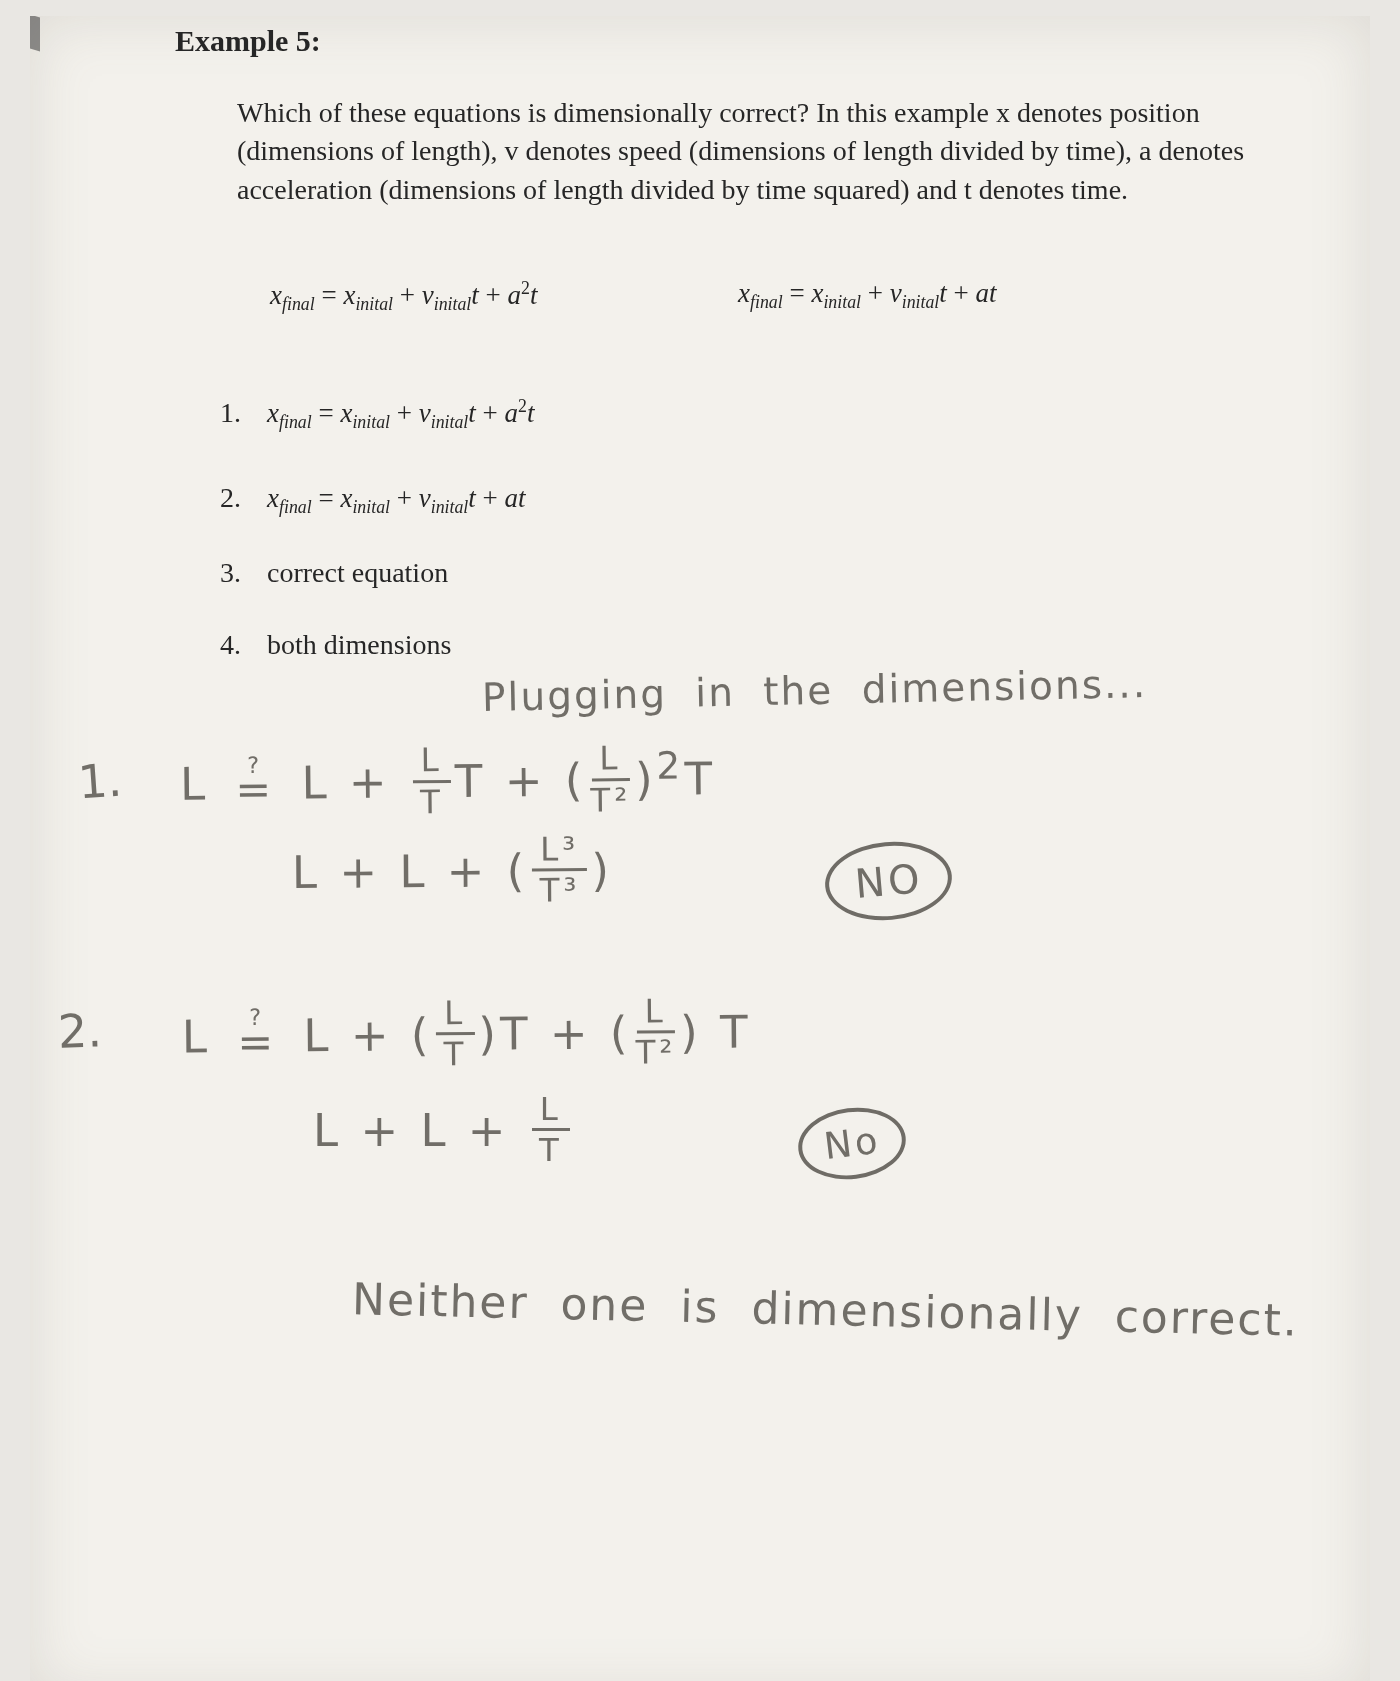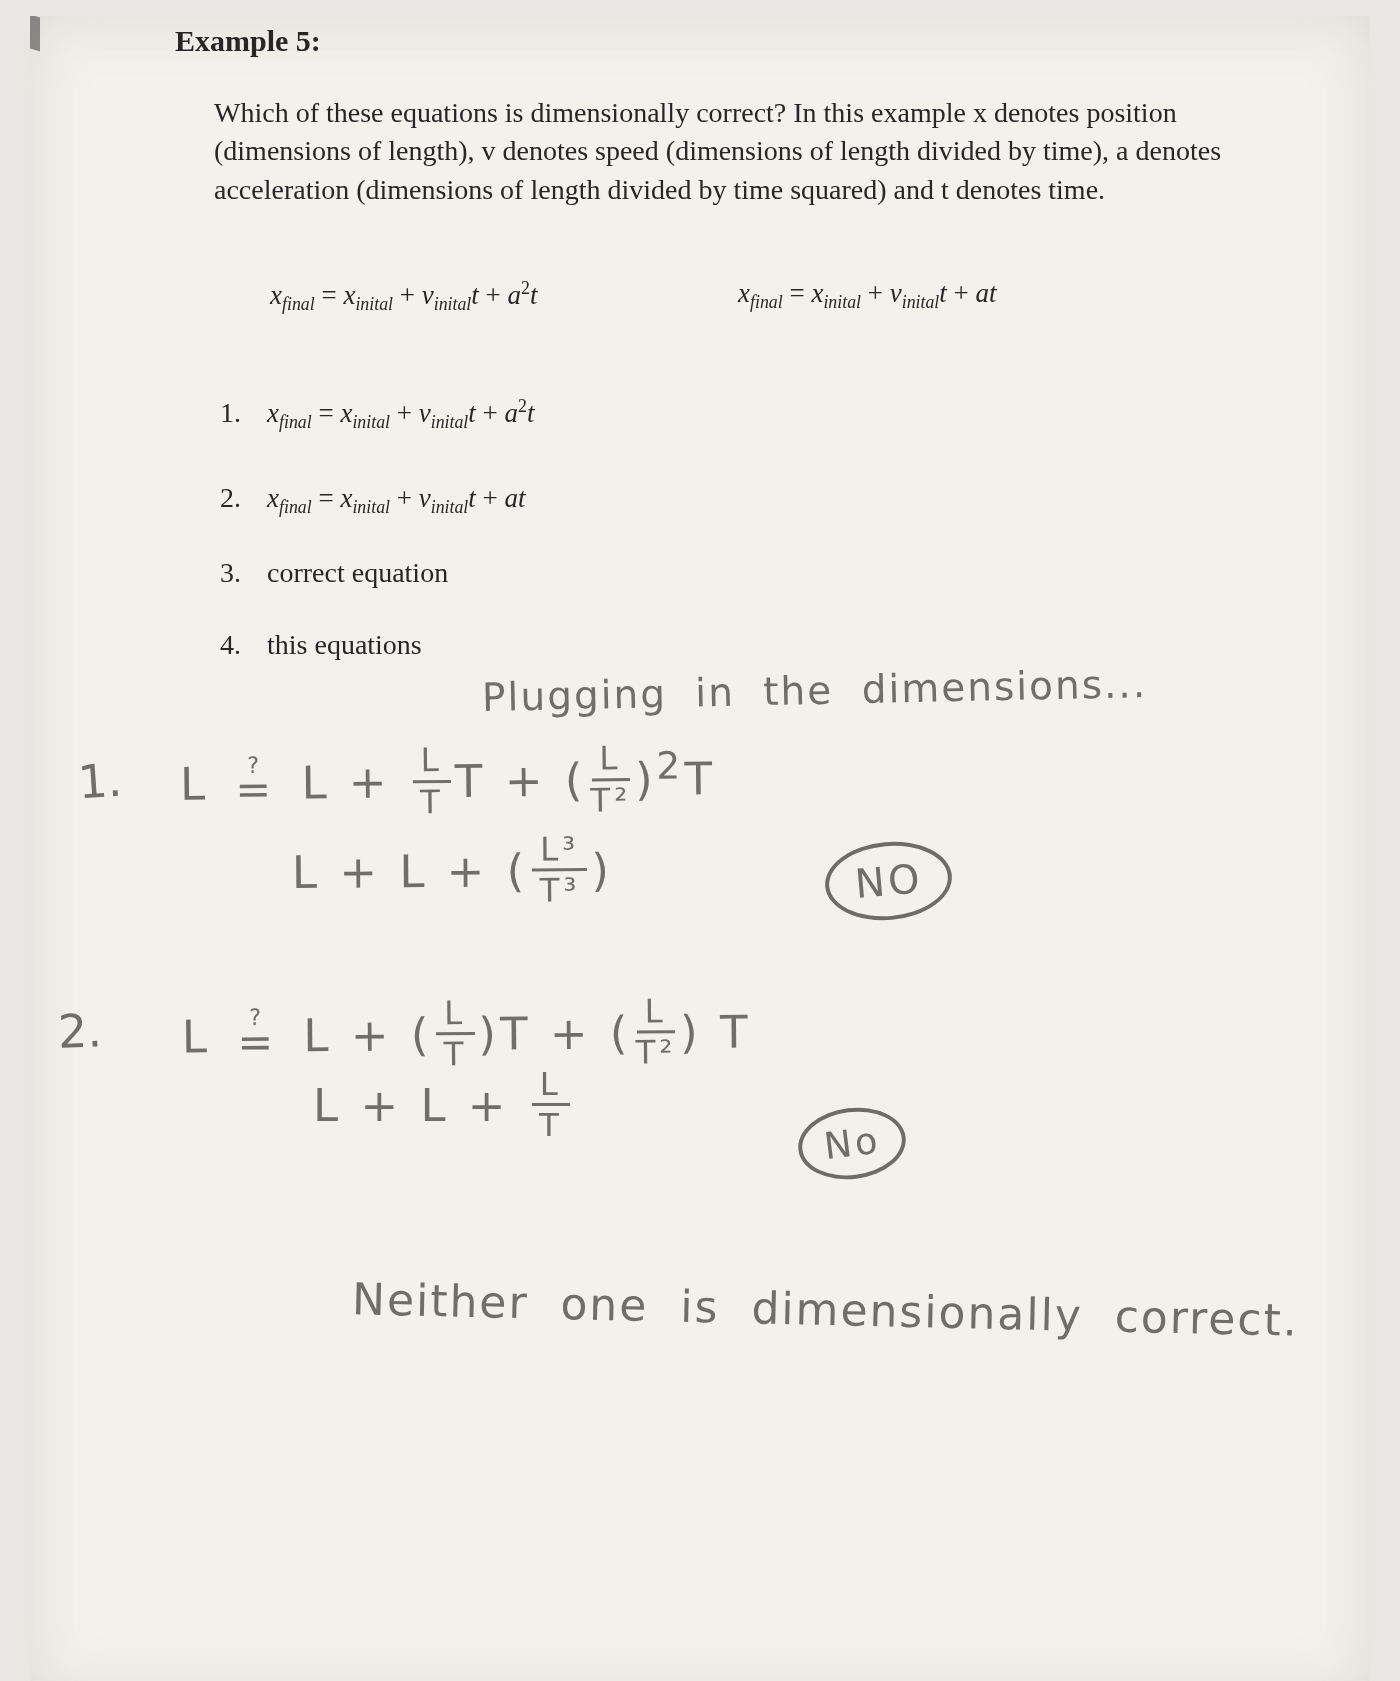--- a/index.html
+++ b/index.html
@@ -22,21 +22,21 @@
     transform:skewY(18deg);
   }
 
   
   .title {
     position:absolute; left:145px; top:8px;
     margin:0;
     font-size:30px; font-weight:bold;
   }
   .question {
-    position:absolute; left:184px; top:78px;
+    position:absolute; left:207px; top:78px;
     width:1080px; margin:0;
     font-size:28px; line-height:1.37;
   }
 
   .eq { font-size:27px; white-space:nowrap; }
   .eq i { font-style:italic; }
   .eq sub { font-size:66%; font-style:italic;text-align:center; }
   .eq sup { font-size:66%; }
   .eq-left  { position:absolute; left:240px; top:262px; }
   .eq-right { position:absolute; left:708px; top:262px; }
@@ -60,21 +60,21 @@
     transform:rotate(-1.2deg);
   }
   .wlabel { position:absolute; font-size:46px; }
   .w1label { left:48px;  top:738px; transform:rotate(-4deg); }
   .w2label { left:28px;  top:988px; transform:rotate(-2deg); }
 
   .wline { position:absolute; font-size:45px; letter-spacing:4px; }
   .w1l1 { left:150px; top:730px; transform:rotate(-0.6deg); }
   .w1l2 { left:262px; top:822px; transform:rotate(-0.4deg); }
   .w2l1 { left:152px; top:985px; transform:rotate(-0.5deg); }
-  .w2l2 { left:283px; top:1056px; }
+  .w2l2 { left:283px; top:1081px; }
 
   .frac {
     display:inline-flex; flex-direction:column; align-items:center;
     vertical-align:middle; line-height:1;
     font-size:0.72em; margin:0 4px;
     position:relative; top:-4px;
   }
   .frac .num { border-bottom:3px solid currentColor; padding:0 8px 3px; }
   .frac .den { padding-top:3px; }
 
@@ -126,21 +126,21 @@
     <span class="eq"><i>x</i><sub>final</sub> = <i>x</i><sub>inital</sub> + <i>v</i><sub>inital</sub><i>t</i> + <i>at</i></span>
   </div>
 
   <div class="choice choice-3">
     <span class="cnum">3.</span>
     <span>correct equation</span>
   </div>
 
   <div class="choice choice-4">
     <span class="cnum">4.</span>
-    <span>this equations</span>
+    <span>both dimensions</span>
   </div>
 
   <div class="hand intro">Plugging in the dimensions...</div>
 
   <div class="hand wlabel w1label">1.</div>
   <div class="hand wline w1l1">L <span class="qeq">
         <span class="q">?</span>
         <span class="e">=</span>
       </span> L + <span class="frac">
         <span class="num">L</span>

